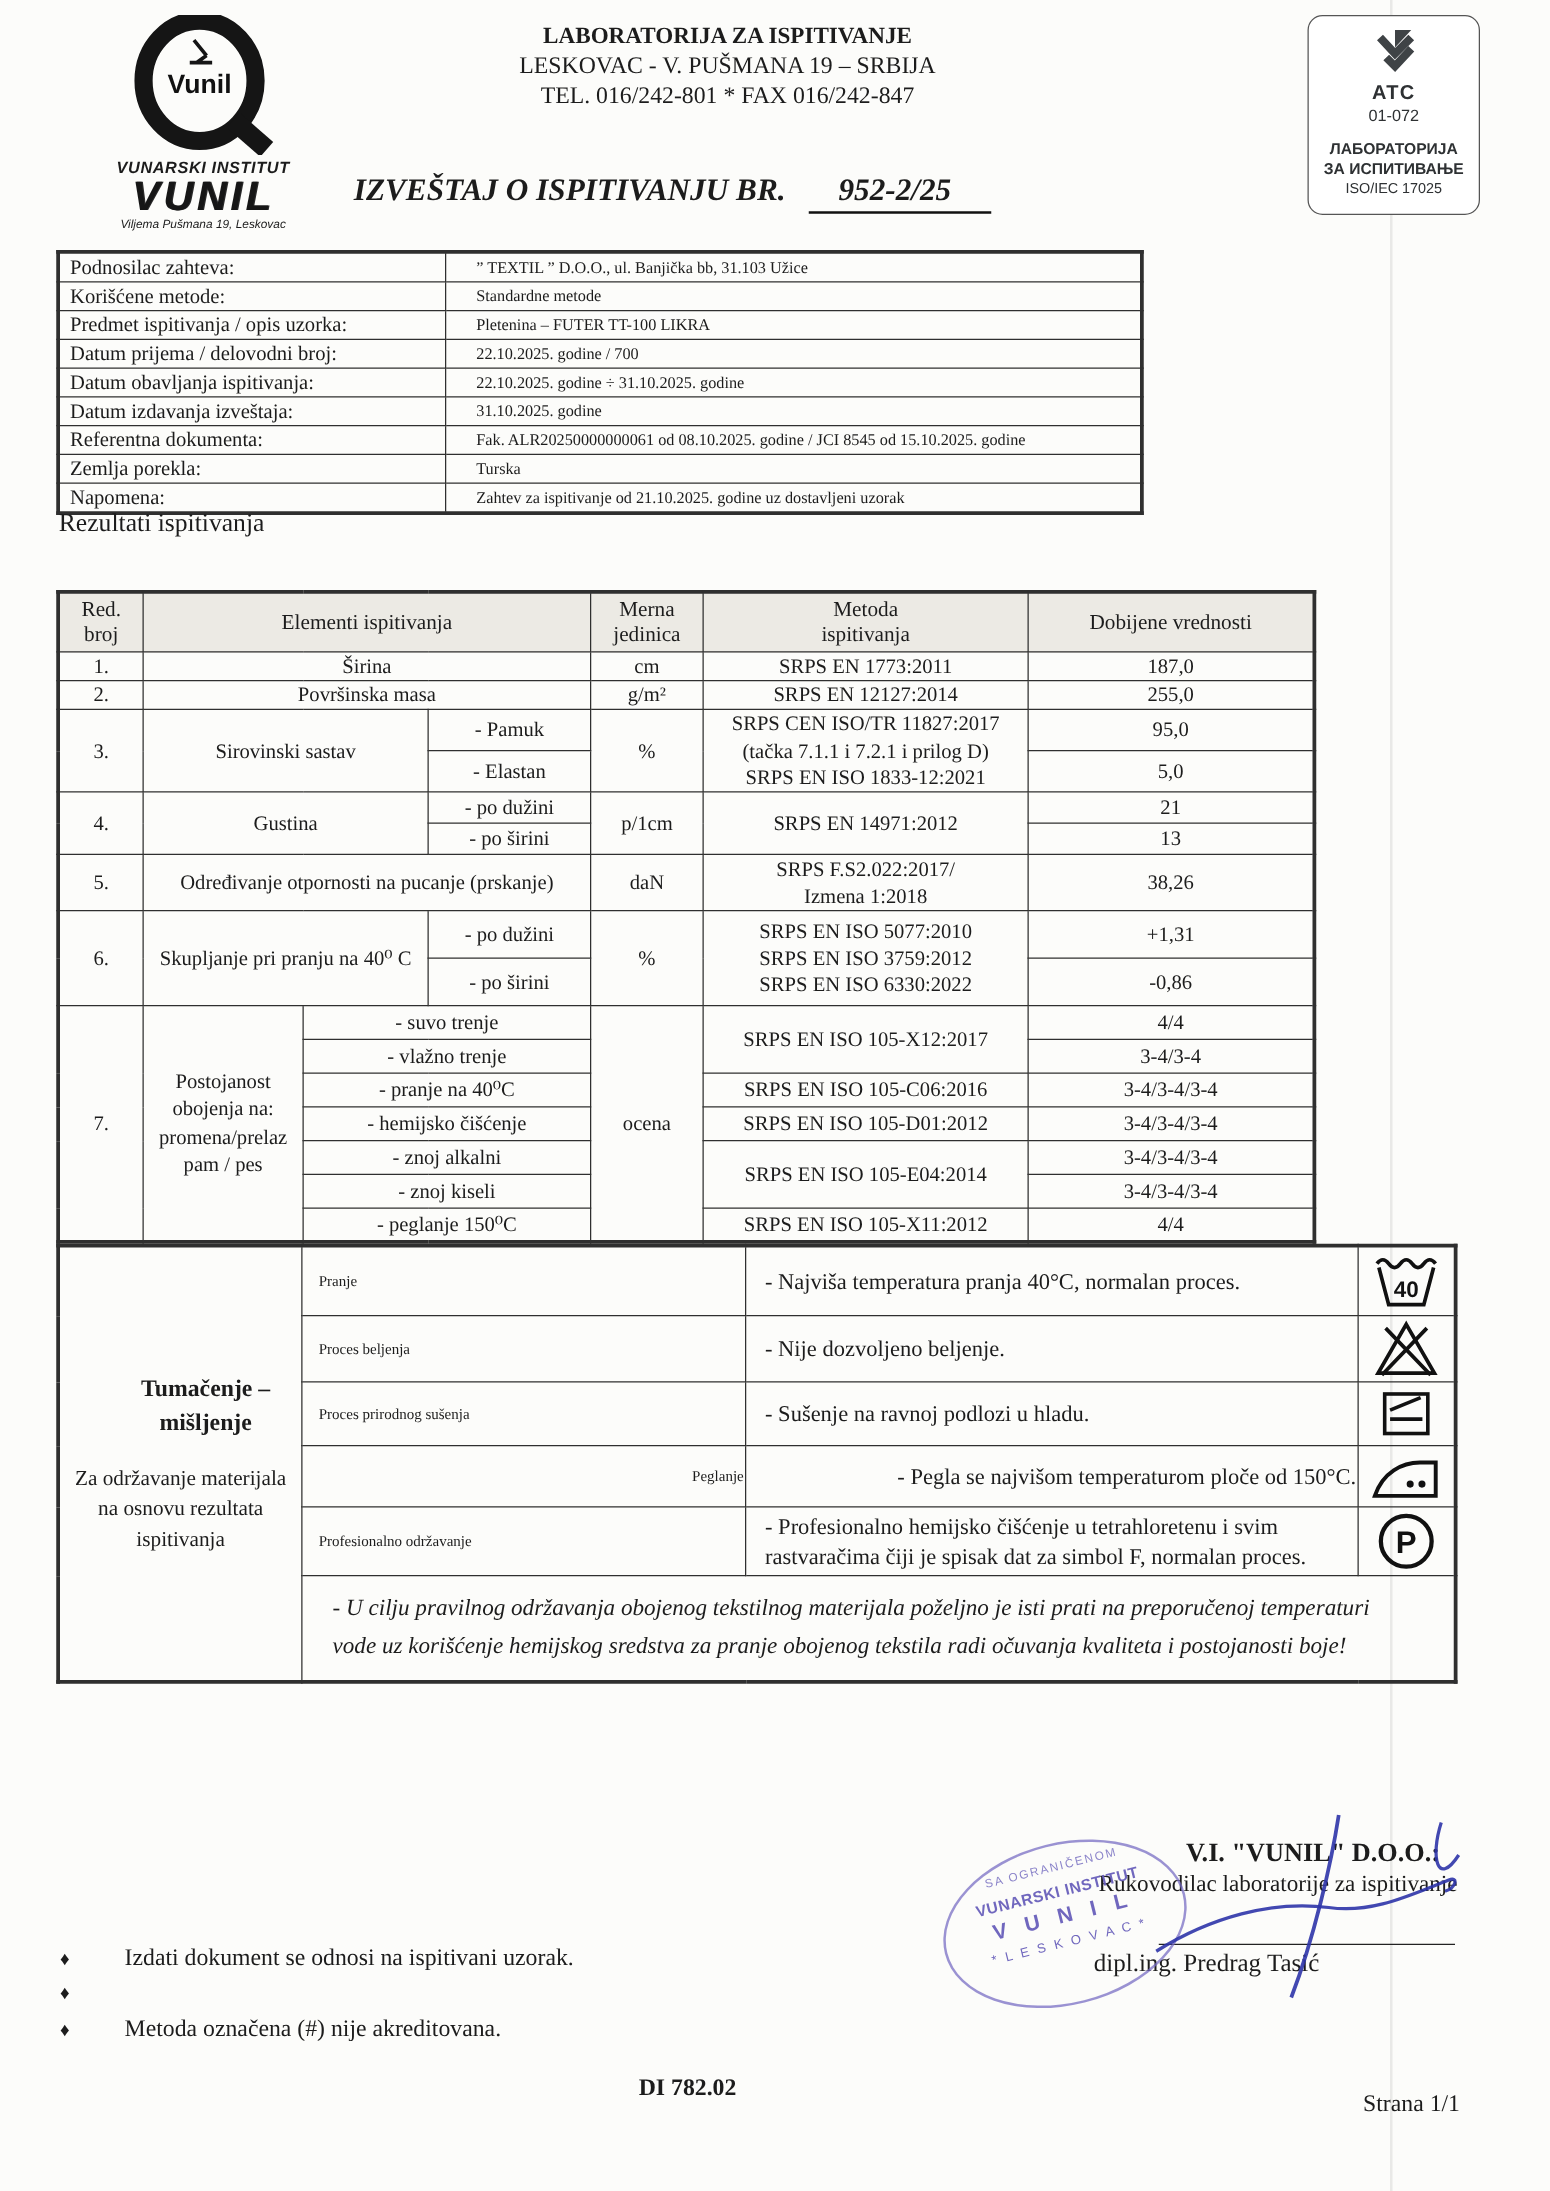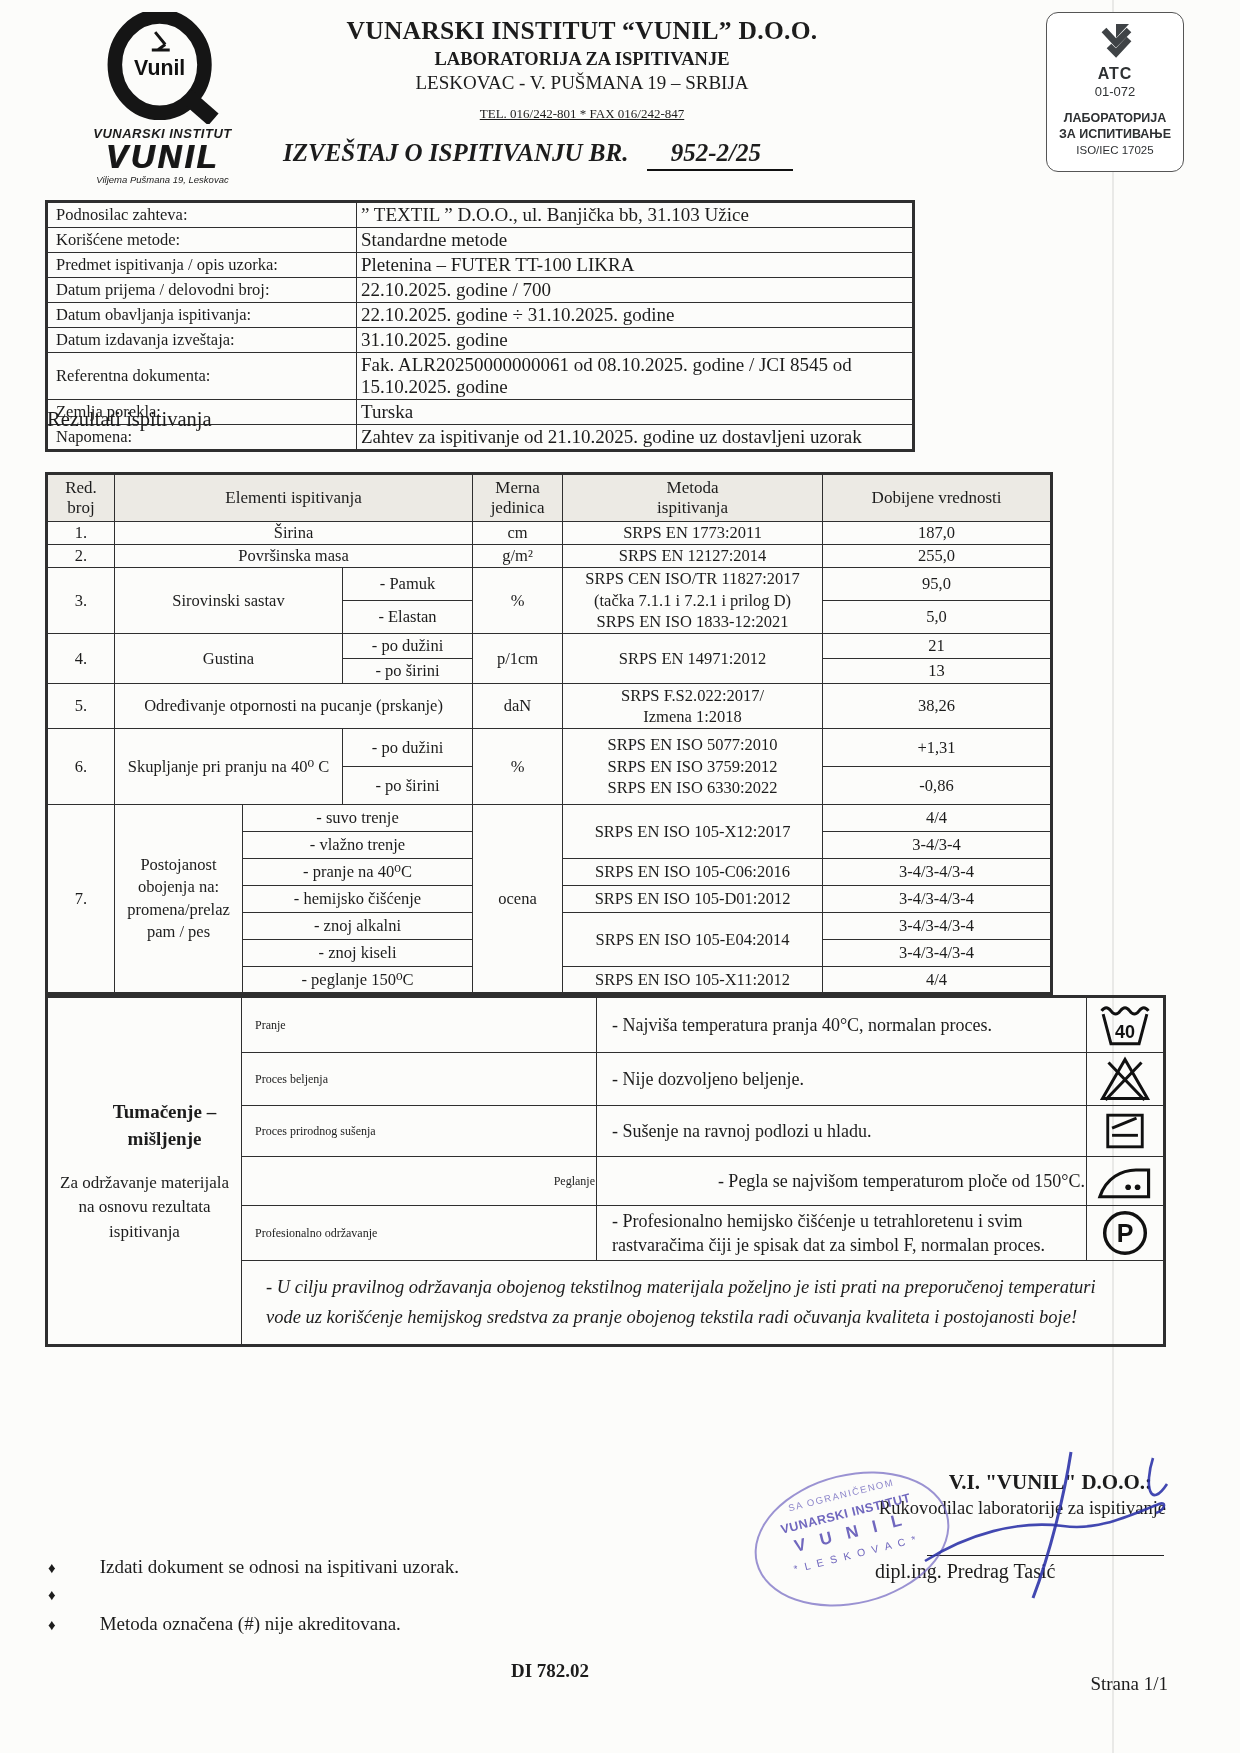--- a/index.html
+++ b/index.html
@@ -14,38 +14,38 @@
   .q-svg { display:block; margin:0 auto; }
   .institute-line { font-size:13px; font-weight:bold; font-style:italic; letter-spacing:.5px; margin-top:2px; }
   .wordmark { font-size:33px; font-weight:900; font-style:italic; letter-spacing:3px; line-height:.95; color:#161616;
               text-shadow:1px 0 #2a2a2a; }
   .logo-addr { font-size:9.5px; font-style:italic; margin-top:2px; }
 
   .header-center { position:absolute; left:262px; top:16px; width:640px; text-align:center; }
   .org1 { font-size:25.5px; font-weight:bold; letter-spacing:.3px; }
   .org2 { font-size:18.5px; font-weight:bold; margin-top:3px; }
   .org3 { font-size:19px; margin-top:2px; }
-  .org4 { font-size:13px; margin-top:12px;text-decoration:underline; }
+  .org4 { font-size:19px; margin-top:2px; }
   .report-title-row { position:absolute; left:283px; top:139px; font-size:25px; font-weight:bold; font-style:italic; white-space:nowrap; }
   .report-no { display:inline-block; border-bottom:2.6px solid #111; padding:0 32px 2px 24px; margin-left:12px; }
 
   .atc-badge { position:absolute; right:56px; top:12px; width:138px; min-height:160px; background:#fff;
                border:1.6px solid #555; border-radius:12px; text-align:center; padding:10px 5px 9px;
                font-family:"Liberation Sans","DejaVu Sans",sans-serif; color:#2e3133; }
   .atc-name { font-weight:bold; font-size:16px; letter-spacing:1px; margin-top:2px; }
   .atc-code { font-size:13px; margin-top:1px; }
   .atc-lab  { font-size:12.5px; font-weight:bold; line-height:1.25; margin-top:12px; }
   .atc-iso  { font-size:11.5px; margin-top:2px; }
 
   
   .info-table { position:absolute; left:45px; top:200px; width:870px; border-collapse:collapse;
                 border:3px solid #2f2f2f; }
   .info-table td { border:1.4px solid #2f2f2f; height:21px; vertical-align:middle; }
   .info-label { width:310px; padding-left:8px;  font-size:16.5px; }
-  .info-value { padding-left:4px; font-size:19px; }
+  .info-value { padding-left:24px; font-size:13px; }
 
   
   .results-title { position:absolute; left:47px; top:408px; font-size:20.5px; }
   .results-table { position:absolute; left:45px; top:472px; width:1005px; border-collapse:collapse;
                    border:3px solid #2f2f2f; table-layout:fixed; }
   .results-table td { border:1.4px solid #2f2f2f; font-size:16.5px; text-align:center; vertical-align:middle; padding:0 2px; }
   .rt-head td { background:#eceae4; font-size:17px; height:48px; line-height:1.2; }
   .cell-left { text-align:left; padding-left:8px; }
   .sub-item  { text-align:left; padding-left:10px; }
   .method-small { font-size:14.8px; line-height:1.3; }
@@ -104,21 +104,20 @@
       <path d="M86 75 L110 96" stroke="#151515" stroke-width="14" fill="none"></path>
       <path d="M58 18 l9 11 M67 29 l-7 5 M55 34 h16" stroke="#151515" stroke-width="2.6" fill="none"></path>
       <text x="62" y="56" text-anchor="middle" font-family="Liberation Sans, sans-serif" font-size="19" font-weight="bold" fill="#111">Vunil</text>
     </svg>
     <div class="institute-line">VUNARSKI INSTITUT</div>
     <div class="wordmark">VUNIL</div>
     <div class="logo-addr">Viljema Pušmana 19, Leskovac</div>
   </div>
 
   <div class="header-center">
-    <div class="org1">VUNARSKI INSTITUT “VUNIL” D.O.O.</div>
     <div class="org2">LABORATORIJA ZA ISPITIVANJE</div>
     <div class="org3">LESKOVAC - V. PUŠMANA 19 – SRBIJA</div>
     <div class="org4">TEL. 016/242-801 * FAX  016/242-847</div>
   </div>
 
   <div class="report-title-row">
     <span>IZVEŠTAJ O ISPITIVANJU BR.</span>
     <span class="report-no">952-2/25</span>
   </div>
 

